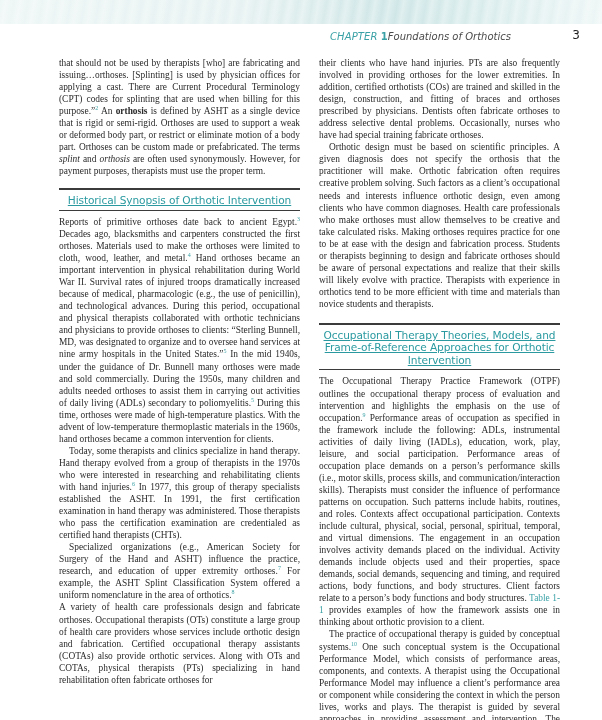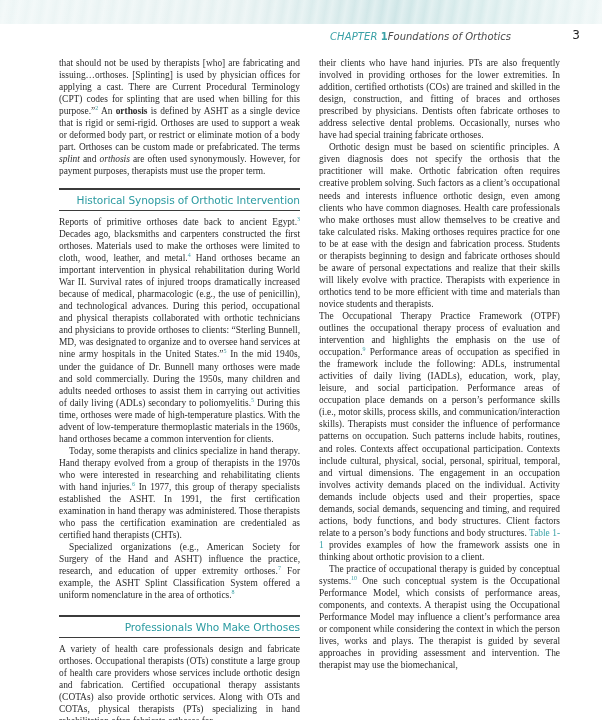--- a/index.html
+++ b/index.html
@@ -37,22 +37,23 @@
 
   .heading {
     margin:11px 0 5px 0;
     border-top:2px solid #3b3b3b;
     border-bottom:1px solid #3b3b3b;
     padding:4px 0 3px 0;
     font-family:"DejaVu Sans", sans-serif;
     font-size:10.6px; line-height:12.5px;
     color:#2a9aa0;
     font-weight:normal;
-    text-align:right;
+    text-align:center;
     letter-spacing:-0.1px;
+    text-decoration:underline;
   }
 </style>
 </head>
 <body>
 
 <div class="banner"></div>
 
 <div class="running-head">
   <span class="rh-chapter"><span>CHAPTER</span> <b>1</b></span>
   <span class="rh-title">Foundations of Orthotics</span>
@@ -63,26 +64,26 @@
   <p><span>that should not be used by therapists [who] are fabricating and issuing…orthoses. [Splinting] is used by physician offices for applying a cast. There are Current Procedural Terminology (CPT) codes for splinting that are used when billing for this purpose.”</span><sup>2</sup><span> An </span><b>orthosis</b><span> is defined by ASHT as a single device that is rigid or semi-rigid. Orthoses are used to support a weak or deformed body part, or restrict or eliminate motion of a body part. Orthoses can be custom made or prefabricated. The terms </span><i>splint</i><span> and </span><i>orthosis</i><span> are often used synonymously. However, for payment purposes, therapists must use the proper term.</span></p>
 
   <div class="heading">Historical Synopsis of Orthotic Intervention</div>
 
   <p><span>Reports of primitive orthoses date back to ancient Egypt.</span><sup>3</sup><span> Decades ago, blacksmiths and carpenters constructed the first orthoses. Materials used to make the orthoses were limited to cloth, wood, leather, and metal.</span><sup>4</sup><span> Hand orthoses became an important intervention in physical rehabilitation during World War II. Survival rates of injured troops dramatically increased because of medical, pharmacologic (e.g., the use of penicillin), and technological advances. During this period, occupational and physical therapists collaborated with orthotic technicians and physicians to provide orthoses to clients: “Sterling Bunnell, MD, was designated to organize and to oversee hand services at nine army hospitals in the United States.”</span><sup>5</sup><span> In the mid 1940s, under the guidance of Dr. Bunnell many orthoses were made and sold commercially. During the 1950s, many children and adults needed orthoses to assist them in carrying out activities of daily living (ADLs) secondary to poliomyelitis.</span><sup>5</sup><span> During this time, orthoses were made of high-temperature plastics. With the advent of low-temperature thermoplastic materials in the 1960s, hand orthoses became a common intervention for clients.</span></p>
 
   <p class="indent"><span>Today, some therapists and clinics specialize in hand therapy. Hand therapy evolved from a group of therapists in the 1970s who were interested in researching and rehabilitating clients with hand injuries.</span><sup>6</sup><span> In 1977, this group of therapy specialists established the ASHT. In 1991, the first certification examination in hand therapy was administered. Those therapists who pass the certification examination are credentialed as certified hand therapists (CHTs).</span></p>
 
   <p class="indent"><span>Specialized organizations (e.g., American Society for Surgery of the Hand and ASHT) influence the practice, research, and education of upper extremity orthoses.</span><sup>7</sup><span> For example, the ASHT Splint Classification System offered a uniform nomenclature in the area of orthotics.</span><sup>8</sup></p>
 
-  <div class="heading" style="margin-top:14px">Professionals Who Make Orthoses</div>
 
   <p>A variety of health care professionals design and fabricate orthoses. Occupational therapists (OTs) constitute a large group of health care providers whose services include orthotic design and fabrication. Certified occupational therapy assistants (COTAs) also provide orthotic services. Along with OTs and COTAs, physical therapists (PTs) specializing in hand rehabilitation often fabricate orthoses for</p>
 </div>
 
 <div class="col col-right">
   <p>their clients who have hand injuries. PTs are also frequently involved in providing orthoses for the lower extremities. In addition, certified orthotists (COs) are trained and skilled in the design, construction, and fitting of braces and orthoses prescribed by physicians. Dentists often fabricate orthoses to address selective dental problems. Occasionally, nurses who have had special training fabricate orthoses.</p>
   <p class="indent">Orthotic design must be based on scientific principles. A given diagnosis does not specify the orthosis that the practitioner will make. Orthotic fabrication often requires creative problem solving. Such factors as a client’s occupational needs and interests influence orthotic design, even among clients who have common diagnoses. Health care professionals who make orthoses must allow themselves to be creative and take calculated risks. Making orthoses requires practice for one to be at ease with the design and fabrication process. Students or therapists beginning to design and fabricate orthoses should be aware of personal expectations and realize that their skills will likely evolve with practice. Therapists with experience in orthotics tend to be more efficient with time and materials than novice students and therapists.</p>
 
+  <div class="heading" style="margin-top:13px">Occupational Therapy Theories, Models, and Frame-of-Reference Approaches for Orthotic Intervention</div>
 
   <p><span>The Occupational Therapy Practice Framework (OTPF) outlines the occupational therapy process of evaluation and intervention and highlights the emphasis on the use of occupation.</span><sup>9</sup><span> Performance areas of occupation as specified in the framework include the following: ADLs, instrumental activities of daily living (IADLs), education, work, play, leisure, and social participation. Performance areas of occupation place demands on a person’s performance skills (i.e., motor skills, process skills, and communication/interaction skills). Therapists must consider the influence of performance patterns on occupation. Such patterns include habits, routines, and roles. Contexts affect occupational participation. Contexts include cultural, physical, social, personal, spiritual, temporal, and virtual dimensions. The engagement in an occupation involves activity demands placed on the individual. Activity demands include objects used and their properties, space demands, social demands, sequencing and timing, and required actions, body functions, and body structures. Client factors relate to a person’s body functions and body structures. </span><span class="link">Table 1-1</span><span> provides examples of how the framework assists one in thinking about orthotic provision to a client.</span></p>
 
   <p class="indent"><span>The practice of occupational therapy is guided by conceptual systems.</span><sup>10</sup><span> One such conceptual system is the Occupational Performance Model, which consists of performance areas, components, and contexts. A therapist using the Occupational Performance Model may influence a client’s performance area or component while considering the context in which the person lives, works and plays. The therapist is guided by several approaches in providing assessment and intervention. The therapist may use the biomechanical,</span></p>
 </div>
 
 </body></html>

